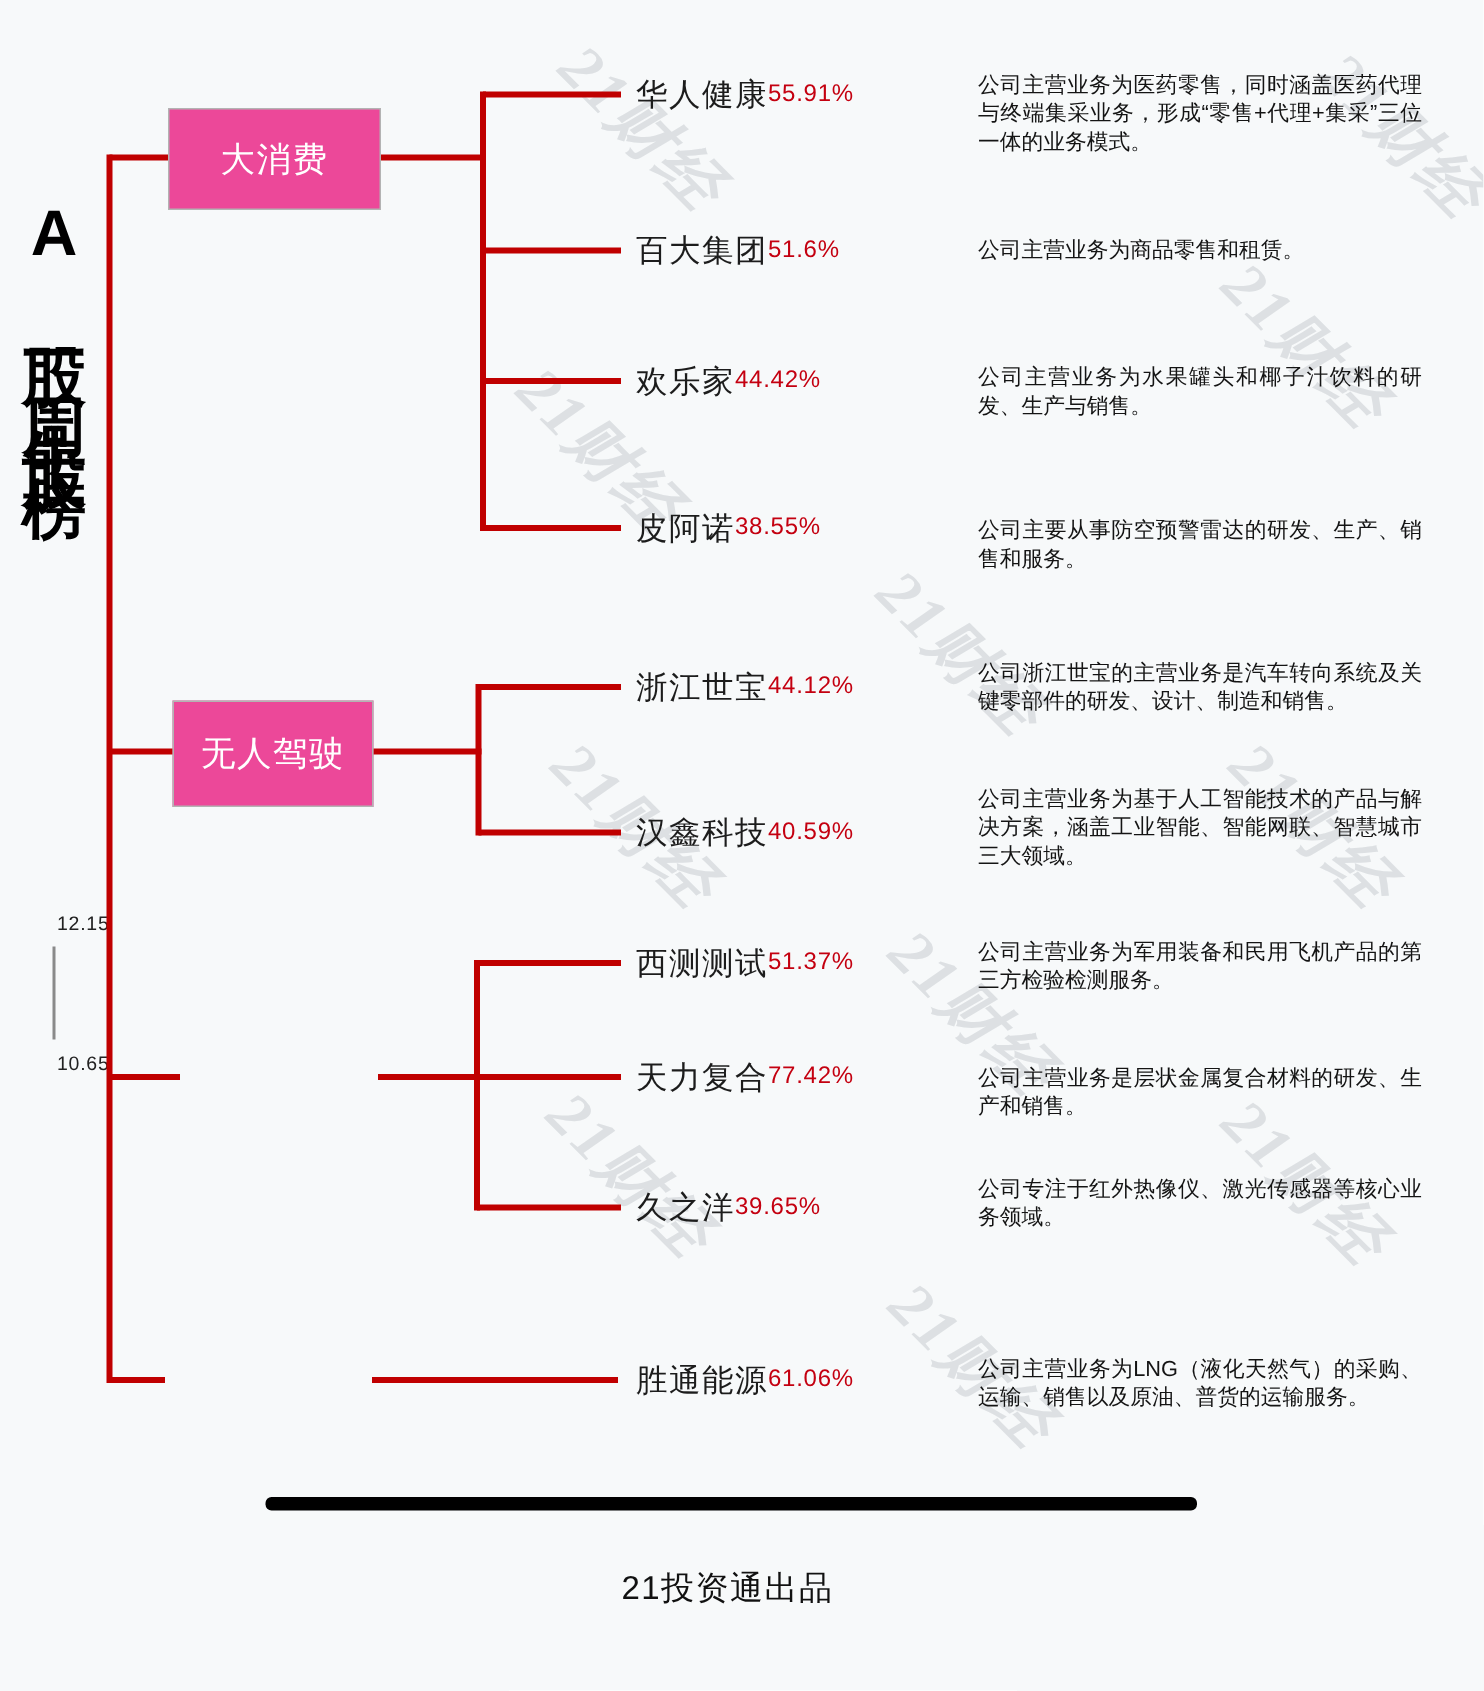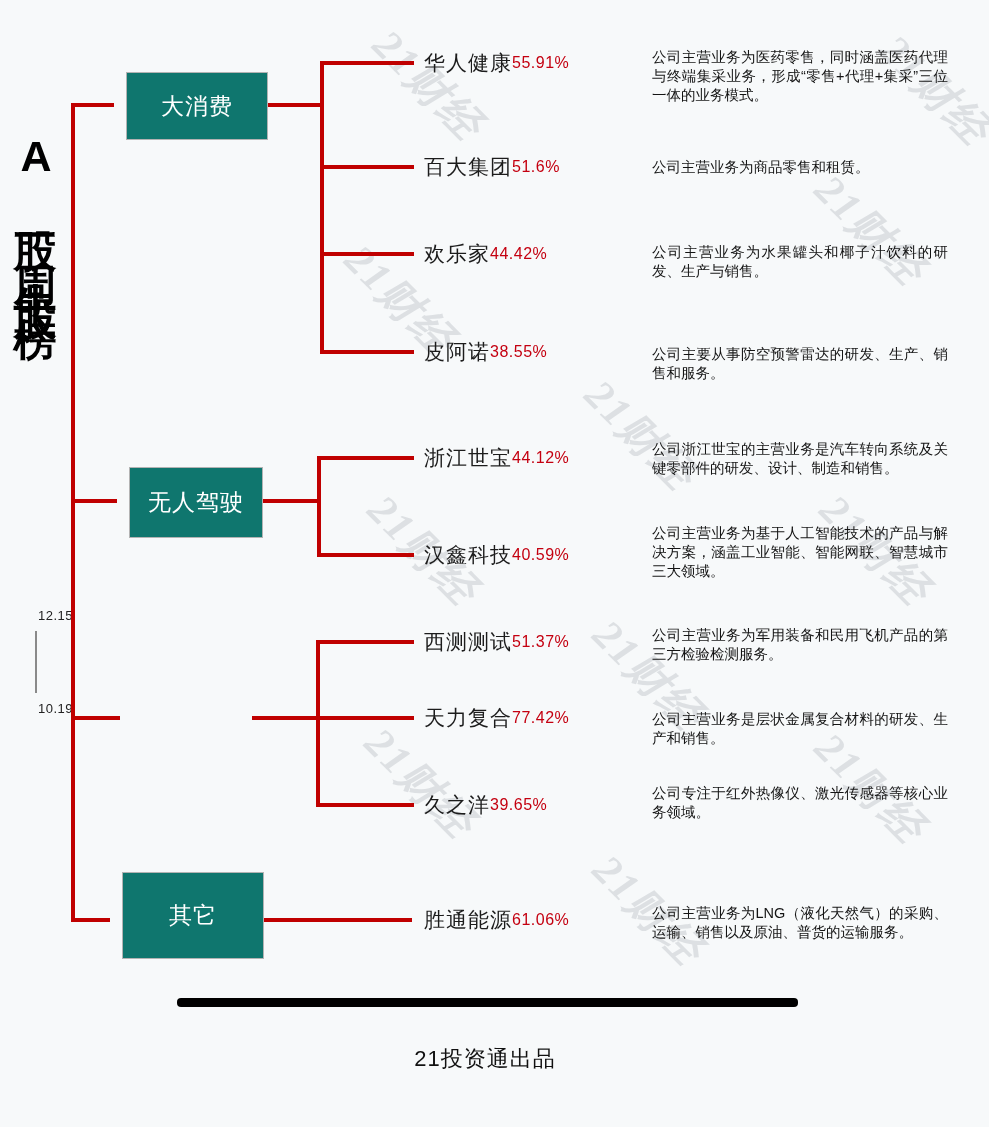--- a/index.html
+++ b/index.html
@@ -22,23 +22,23 @@
     font-size:43px;font-weight:bold;color:#000;letter-spacing:17px;line-height:56px;
   }
   .dates{position:absolute;left:10px;top:608px;width:52px;text-align:center;color:#222;}
   .dates .d{font-size:13px;letter-spacing:0.5px;margin-left:28px;}
   .dates .dline{width:2px;height:62px;background:#8a8a8a;margin:8px auto;}
   
   .hline,.vline{position:absolute;background:#C00000;}
   .hline{height:4px;}
   .vline{width:4px;}
   .cat{
-    position:absolute;background:#0f766e;border:1px solid #b3b3b3;
+    position:absolute;background:#ec4899;border:1px solid #b3b3b3;
     color:#fff;display:flex;align-items:center;justify-content:center;
-    font-size:23px;letter-spacing:1px;margin-left:14px;
+    font-size:23px;letter-spacing:1px;
   }
   
   .stock-row{
     position:absolute;left:424px;height:30px;display:flex;align-items:center;gap:0;
     white-space:nowrap;
   }
   .s-name{font-size:21px;color:#1c1c1c;letter-spacing:1px;}
   .s-pct{font-size:16px;color:#C40010;letter-spacing:0.5px;}
   
   .desc{
@@ -64,21 +64,21 @@
   <div class="wm" style="left:875px;top:550px">21财经</div>
   <div class="wm" style="left:648px;top:675px">21财经</div>
   <div class="wm" style="left:420px;top:783px">21财经</div>
   <div class="wm" style="left:870px;top:788px">21财经</div>
   <div class="wm" style="left:648px;top:910px">21财经</div>
 
   <div class="vtitle">A股一周牛股榜</div>
   <div class="dates">
     <div class="d">12.15</div>
     <div class="dline"></div>
-    <div class="d">10.19</div>
+    <div class="d">10.65</div>
   </div>
 
   <div class="vline" style="left:71px;top:103px;height:819px"></div>
   <div class="hline" style="left:73px;top:103px;width:41px"></div>
   <div class="hline" style="left:73px;top:499px;width:44px"></div>
   <div class="hline" style="left:73px;top:716px;width:47px"></div>
   <div class="hline" style="left:73px;top:918px;width:37px"></div>
 
   <div class="hline" style="left:252px;top:103px;width:72px"></div>
   <div class="vline" style="left:320px;top:61px;height:293px"></div>
@@ -95,21 +95,20 @@
   <div class="hline" style="left:252px;top:716px;width:68px"></div>
   <div class="vline" style="left:316px;top:640px;height:167px"></div>
   <div class="hline" style="left:318px;top:640px;width:96px"></div>
   <div class="hline" style="left:318px;top:716px;width:96px"></div>
   <div class="hline" style="left:318px;top:803px;width:96px"></div>
 
   <div class="hline" style="left:248px;top:918px;width:164px"></div>
 
   <div class="cat" style="left:112px;top:72px;width:140px;height:66px">大消费</div>
   <div class="cat" style="left:115px;top:467px;width:132px;height:69px">无人驾驶</div>
-  <div class="cat" style="left:108px;top:872px;width:140px;height:85px">其它</div>
 
   <div class="stock-row" style="top:48px">
     <span class="s-name">华人健康</span>
     <span class="s-pct">55.91%</span>
   </div>
   <div class="stock-row" style="top:152px">
     <span class="s-name">百大集团</span>
     <span class="s-pct">51.6%</span>
   </div>
   <div class="stock-row" style="top:239px">

